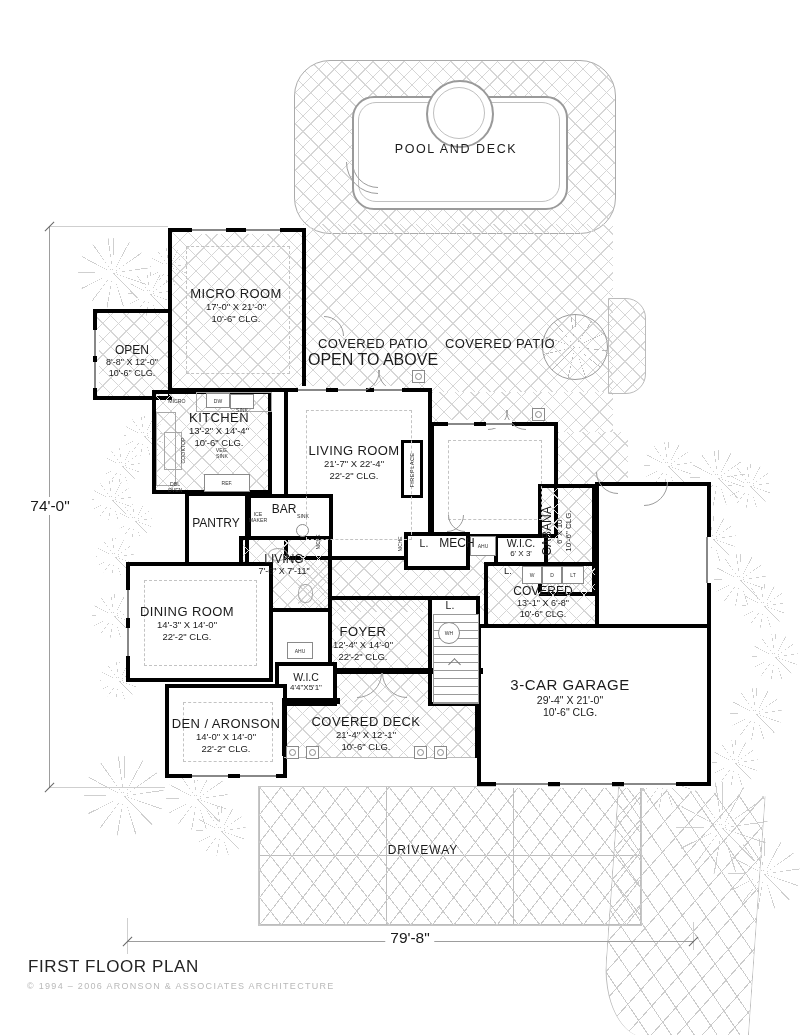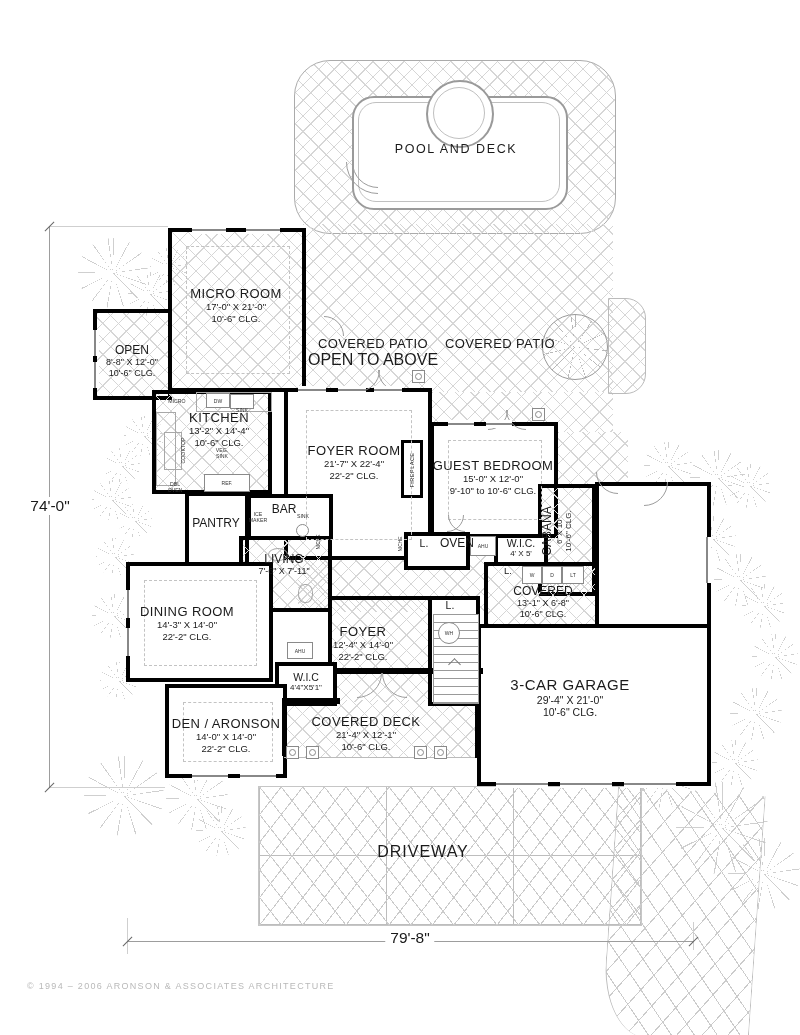--- a/index.html
+++ b/index.html
@@ -224,48 +224,43 @@
     <div class="n12">OPEN</div>
     <div style="font-size:9px">8'-8" X 12'-0"</div>
     <div style="font-size:9px">10'-6" CLG.</div>
   </div>
   <div class="lblgrp" style="left:219px;top:410px">
     <div class="name">KITCHEN</div>
     <div class="dims">13'-2" X 14'-4"</div>
     <div class="dims">10'-6" CLG.</div>
   </div>
   <div class="lblgrp" style="left:354px;top:443px">
-    <div class="name">FOYER ROOM</div>
+    <div class="name">LIVING ROOM</div>
     <div class="dims">21'-7" X 22'-4"</div>
     <div class="dims">22'-2" CLG.</div>
-  </div>
-  <div class="lblgrp" style="left:493px;top:458px">
-    <div class="name">GUEST BEDROOM</div>
-    <div class="dims">15'-0" X 12'-0"</div>
-    <div class="dims">9'-10" to 10'-6" CLG.</div>
   </div>
   <div class="lblgrp" style="left:216px;top:516px">
     <div class="n12">PANTRY</div>
   </div>
   <div class="lblgrp" style="left:284px;top:502px">
     <div class="n12">BAR</div>
   </div>
   <div class="lblgrp" style="left:284px;top:552px">
     <div class="n12">LIVING</div>
     <div style="font-size:9px">7'-6" X 7'-11"</div>
   </div>
   <div class="lblgrp" style="left:424px;top:537px">
     <div class="n11">L.</div>
   </div>
   <div class="lblgrp" style="left:457px;top:536px">
-    <div class="n12">OVEN</div>
+    <div class="n12">MECH</div>
   </div>
   <div class="lblgrp" style="left:521px;top:537px">
     <div class="n11">W.I.C.</div>
-    <div class="d8">4' X 5'</div>
+    <div class="d8">6' X 3'</div>
   </div>
   <div class="lblgrp" style="left:508px;top:565px">
     <div style="font-size:9.5px">L.</div>
   </div>
   <div class="lblgrp" style="left:543px;top:584px">
     <div class="n12">COVERED</div>
     <div style="font-size:9px">13'-1" X 6'-8"</div>
     <div style="font-size:9px">10'-6" CLG.</div>
   </div>
   <div class="lblgrp" style="left:187px;top:604px">
@@ -300,32 +295,33 @@
     <div style="font-size:10.5px">29'-4" X 21'-0"</div>
     <div style="font-size:10.5px">10'-6" CLG.</div>
   </div>
 
   <div class="abs drive" style="left:258px;top:786px;width:384px;height:140px;z-index:2"></div>
   <div class="abs" style="left:618px;top:786px;width:146px;height:249px;z-index:2;transform:rotate(4deg);transform-origin:top left;
               background-image:repeating-linear-gradient(52deg,#cbcbcb 0 1px,transparent 1px 19px),
                                repeating-linear-gradient(128deg,#cbcbcb 0 1px,transparent 1px 19px);
               border-left:1px solid #bdbdbd;border-right:1px solid #bdbdbd;border-radius:0 0 0 30%"></div>
   <div class="lblgrp" style="left:423px;top:843px">
-    <div style="font-size:16px;letter-spacing:1px">DRIVEWAY</div>
+    <div style="font-size:12px;letter-spacing:1px">DRIVEWAY</div>
   </div>
 
   <div class="dimline" style="left:49px;top:226px;width:1px;height:562px"></div>
   <div class="dimext" style="left:50px;top:226px;width:118px;height:1px"></div>
   <div class="dimext" style="left:50px;top:787px;width:115px;height:1px"></div>
   <div class="dimtick" style="left:43px;top:226px"></div>
   <div class="dimtick" style="left:43px;top:787px"></div>
   <div class="dimlabel" style="left:50px;top:497px">74'-0"</div>
 
   <div class="dimline" style="left:127px;top:941px;width:566px;height:1px"></div>
   <div class="dimext" style="left:127px;top:918px;width:1px;height:36px"></div>
   <div class="dimext" style="left:693px;top:922px;width:1px;height:28px"></div>
   <div class="dimtick" style="left:121px;top:941px"></div>
   <div class="dimtick" style="left:687px;top:941px"></div>
   <div class="dimlabel" style="left:410px;top:929px">79'-8"</div>
 
+  <div class="title" style="left:28px;top:957px">FIRST FLOOR PLAN</div>
   <div class="copy" style="left:27px;top:981px">© 1994 – 2006 ARONSON &amp; ASSOCIATES ARCHITECTURE</div>
 
 </div>
 
 </body></html>

